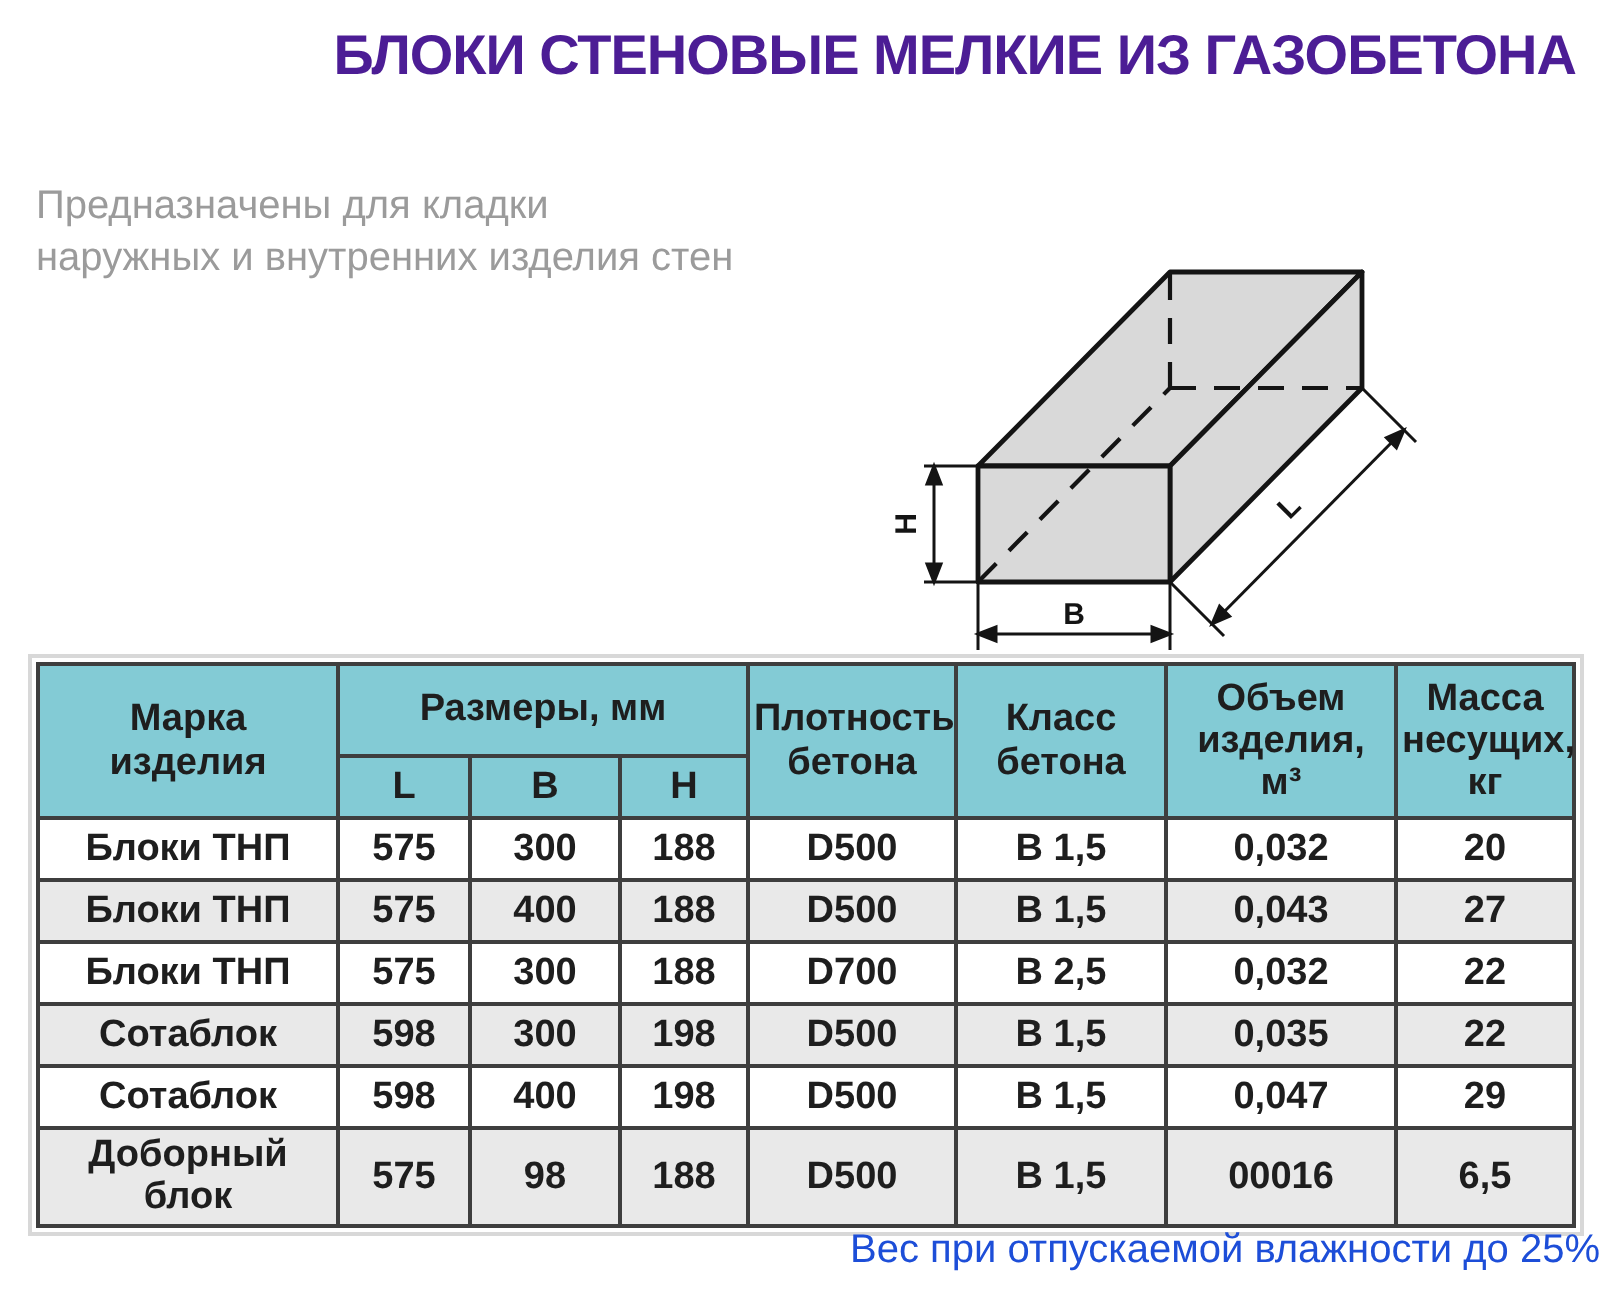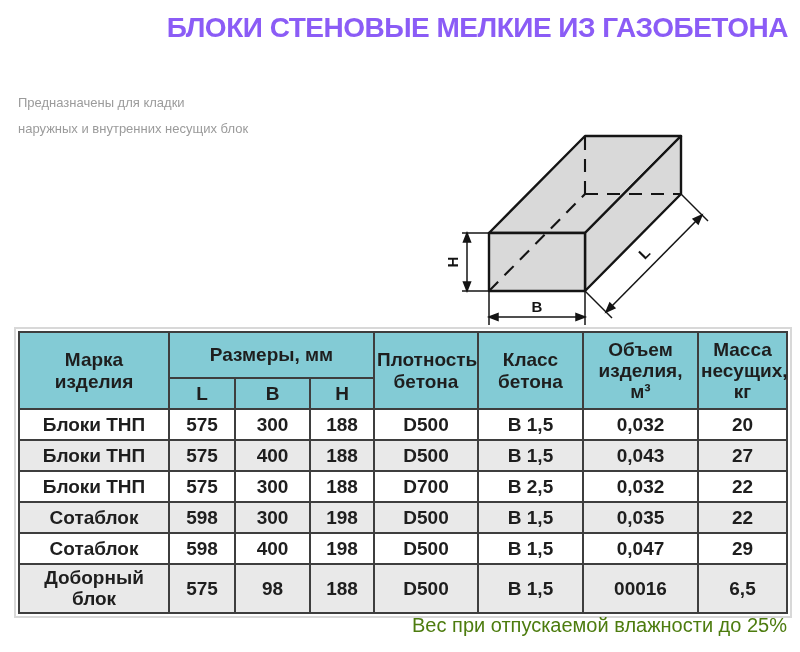--- a/index.html
+++ b/index.html
@@ -1,52 +1,52 @@
 <!DOCTYPE html>
 <html><head>
 <meta charset="utf-8">
 <style>
   html,body{margin:0;padding:0;background:#fff;}
   #page{position:relative;width:800px;height:652px;background:#ffffff;overflow:hidden;
         font-family:"Liberation Sans",sans-serif;}
 
   .title{position:absolute;top:10px;right:12px;text-align:center;
-         font-weight:bold;font-size:28px;line-height:35px;color:#8b5cf6;letter-spacing:-0.5px;}
+         font-weight:bold;font-size:28px;line-height:35px;color:#4c1d95;letter-spacing:-0.5px;}
 
-  .desc{position:absolute;top:90px;left:18px;font-size:13px;line-height:26px;color:#9b9b9b;}
+  .desc{position:absolute;top:90px;left:18px;font-size:20px;line-height:26px;color:#9b9b9b;}
 
   .diagram{position:absolute;left:430px;top:100px;}
 
   .spec-table{position:absolute;left:18px;top:331px;width:768px;
               border-collapse:collapse;table-layout:fixed;
               outline:2px solid #d8d8d8;outline-offset:2px;}
   .spec-table th,.spec-table td{border:2px solid #3e3e3e;text-align:center;vertical-align:middle;
               padding:2px 2px;color:#1e1e1e;font-weight:bold;font-size:19px;line-height:1.12;}
   .spec-table th{background:#83cbd5;}
   .spec-table td{background:#ffffff;}
   .spec-table tr.alt td{background:#e9e9e9;}
   .spec-table .hdr-row1{height:46px;margin-top:48px;}
   .spec-table .hdr-row2{height:31px;}
   .spec-table .data-row{height:31px;}
   .narrow{display:inline-block;max-width:95px;}
 
-  .footer-note{position:absolute;top:614px;right:13px;font-size:20px;color:#4d7c0f;margin-left:44px;}
+  .footer-note{position:absolute;top:614px;right:0;font-size:20px;color:#1d4ed8;margin-left:44px;}
 </style>
 </head>
 <body>
 
 <div id="page">
 
   <div class="title">
     <div>БЛОКИ СТЕНОВЫЕ МЕЛКИЕ ИЗ ГАЗОБЕТОНА</div>
   </div>
 
   <div class="desc">
     <div>Предназначены для кладки</div>
-    <div>наружных и внутренних несущих блок</div>
+    <div>наружных и внутренних изделия стен</div>
   </div>
 
   <svg class="diagram" width="370" height="230" viewBox="0 0 370 230">
 
     <polygon points="59,133 155,133 251,36 155,36" fill="#d9d9d9" stroke="#141414" stroke-width="2.4" stroke-linejoin="round"></polygon>
     <polygon points="155,133 251,36 251,94 155,191" fill="#d9d9d9" stroke="#141414" stroke-width="2.4" stroke-linejoin="round"></polygon>
     <rect x="59" y="133" width="96" height="58" fill="#d9d9d9" stroke="#141414" stroke-width="2.4" stroke-linejoin="round"></rect>
 
     <g stroke="#141414" stroke-width="2.1" stroke-dasharray="13 9" fill="none">
       <line x1="59" y1="191" x2="155" y2="94"></line>

